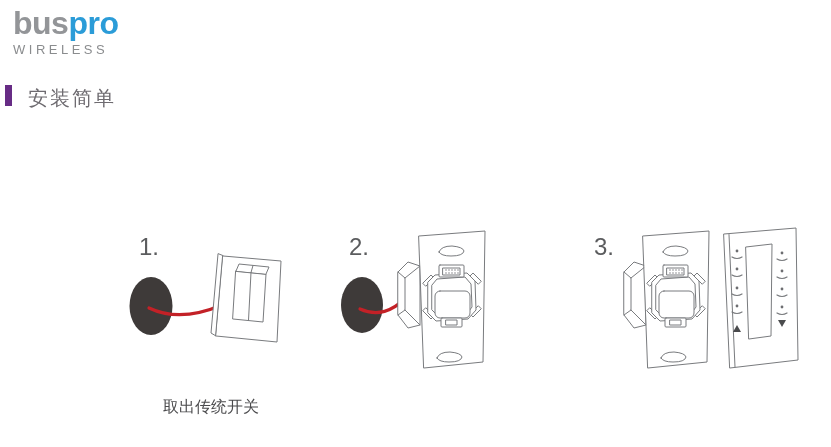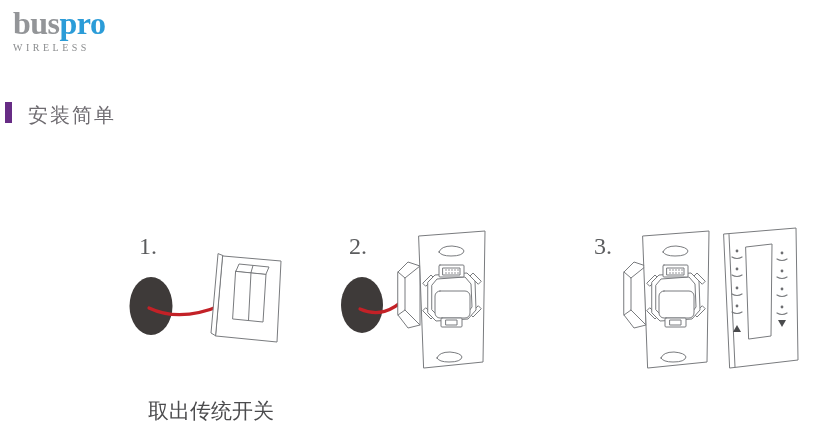--- a/index.html
+++ b/index.html
@@ -2,39 +2,39 @@
 <html><head>
 <meta charset="utf-8">
 <style>
   * { margin:0; padding:0; box-sizing:border-box; }
   html,body { background:#ffffff; }
   .page {
     position:relative;
     width:831px; height:444px;
     background:#ffffff;
     overflow:hidden;
-    font-family:Liberation Serif, serif;
+    font-family:Liberation Sans, sans-serif;
   }
   
   .logo { position:absolute; left:13px; top:6px; }
   .logo-word { font-size:32px; font-weight:bold; letter-spacing:-0.5px; line-height:1.1; }
   .logo-bus { color:#939598; }
   .logo-pro { color:#2b9cd8; }
-  .logo-sub { font-size:10px; letter-spacing:3.5px; color:#8a8c8e; margin-top:1px; }
+  .logo-sub { font-size:13px; letter-spacing:3.5px; color:#8a8c8e; margin-top:1px; }
   
-  .heading-row { position:absolute; left:5px; top:102px; display:flex; align-items:flex-start; }
+  .heading-row { position:absolute; left:5px; top:85px; display:flex; align-items:flex-start; }
   .heading-bar { width:7px; height:21px; background:#672c85; margin-right:16px; }
   .heading-text { font-size:20px; color:#6e6b70; letter-spacing:2px; }
   
   .step-number { position:absolute; font-size:24px; color:#5b5c5e; }
   .num1 { left:139px; top:233px; }
   .num2 { left:349px; top:233px; }
   .num3 { left:594px; top:233px; }
   
-  .caption { position:absolute; top:397px; transform:translateX(-50%); font-size:21px; color:#4b4b4d; white-space:nowrap; }
+  .caption { position:absolute; top:397px; transform:translateX(-50%); font-size:16px; color:#4b4b4d; white-space:nowrap; }
   .cap1 { left:211px; }
   .cap2 { left:413px; }
   .cap3 { left:707px; }
   
   .art { position:absolute; left:0; top:0; width:831px; height:447px; }
   .art path, .art polygon, .art rect, .art line, .art ellipse.outline {
     fill:none; stroke:#797b7e; stroke-width:1; stroke-linejoin:round; stroke-linecap:round;
   }
   .art .white { fill:#ffffff; }
   .art .dark { fill:#3e3a39; stroke:none; }

